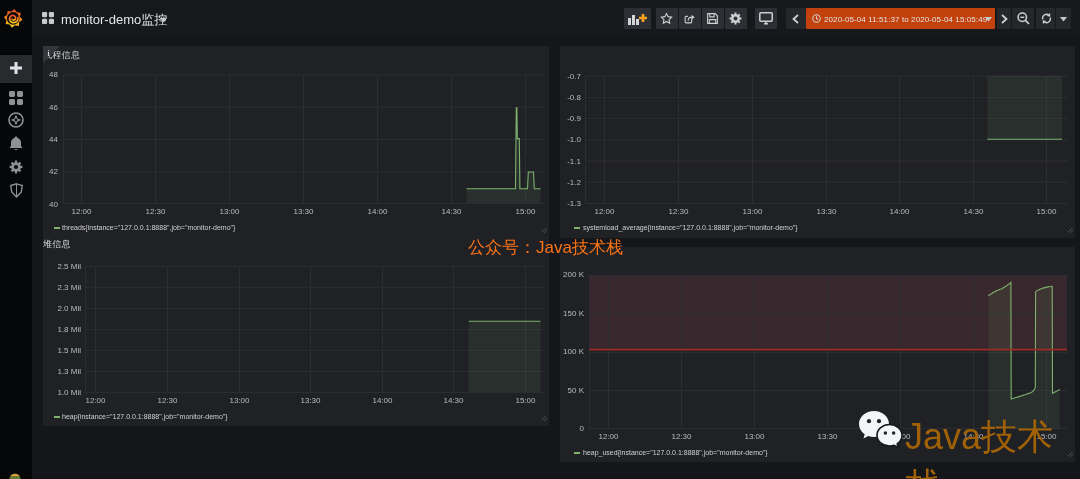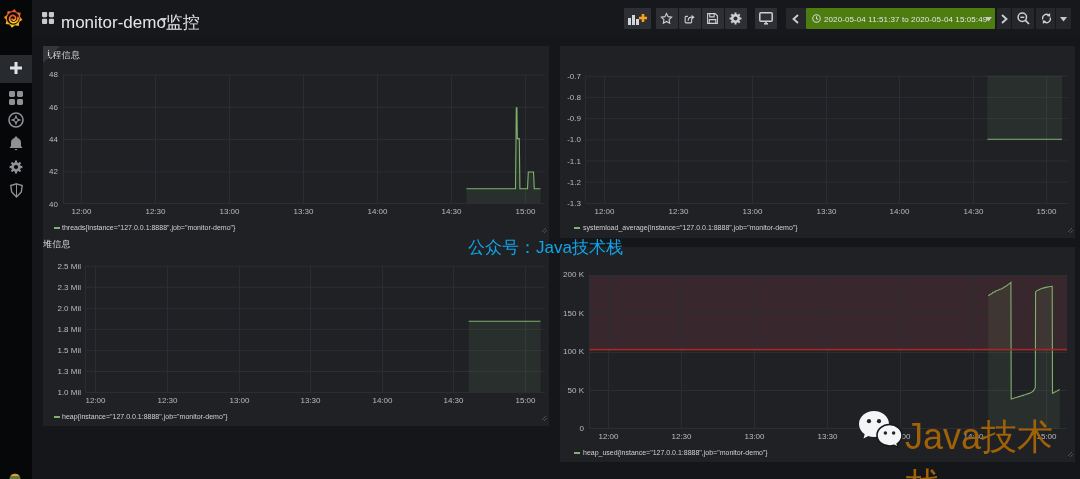--- a/index.html
+++ b/index.html
@@ -21,21 +21,21 @@
   <div class="abs" id="navbar">
 
     <svg style="left:10px;top:12px" width="12" height="12" viewBox="0 0 14 14">
         <g fill="#c7c9cc">
           <rect x="0" y="0" width="6" height="6" rx="1.2"></rect>
           <rect x="8" y="0" width="6" height="6" rx="1.2"></rect>
           <rect x="0" y="8" width="6" height="6" rx="1.2"></rect>
           <rect x="8" y="8" width="6" height="6" rx="1.2"></rect>
         </g>
       </svg>
-    <div class="abs" style="left:29px;top:11px;font-size:17px;color:#e4e5e6">monitor-demo监控</div>
+    <div class="abs" style="left:29px;top:11px;font-size:13px;color:#e4e5e6">monitor-demo监控</div>
     <svg style="left:127.5px;top:17.5px" width="7" height="4.5" viewBox="0 0 8 5">
         <path d="M0,0 L8,0 L4,5 Z" fill="#c7c9cc"></path>
       </svg>
 
     <div class="navbtn" style="left:592px;width:27px">
       <svg style="left:4px;top:5px" width="19" height="12" viewBox="0 0 19 12">
           <g fill="#d4d5d7">
             <rect x="0" y="5" width="3" height="7"></rect>
             <rect x="4" y="2" width="3" height="10"></rect>
             <rect x="8" y="6" width="3" height="6"></rect>
@@ -73,21 +73,21 @@
           <path d="M5,11.8 h4" stroke="#cfd0d2" stroke-width="1.5"></path>
           <path d="M7,9.2 v2.6" stroke="#cfd0d2" stroke-width="1.5"></path>
         </svg>
     </div>
 
     <div class="navbtn" style="left:754px;width:20px;background:#26272b">
       <svg style="left:6px;top:5.5px" width="7" height="10" viewBox="0 0 7 10">
           <path d="M6,1 L1.5,5 L6,9" fill="none" stroke="#cfd0d2" stroke-width="1.8"></path>
         </svg>
     </div>
-    <div class="navbtn" style="left:774px;width:189px;background:#4d7c0f">
+    <div class="navbtn" style="left:774px;width:189px;background:#c2410c">
       <svg style="left:6px;top:6px" width="9" height="9" viewBox="0 0 12 12">
           <circle cx="6" cy="6" r="5" fill="none" stroke="#d4d5d7" stroke-width="1.4"></circle>
           <path d="M6,3 L6,6.3 L8.2,7.4" fill="none" stroke="#d4d5d7" stroke-width="1.4"></path>
         </svg>
       <div class="abs" style="left:18px;top:6.5px;font-size:8px;color:#e3e4e5;letter-spacing:0.1px">2020-05-04 11:51:37 to 2020-05-04 15:05:49</div>
       <svg style="left:178.5px;top:9px" width="7" height="4.5" viewBox="0 0 8 5">
           <path d="M0,0 L8,0 L4,5 Z" fill="#c7c9cc"></path>
         </svg>
     </div>
     <div class="navbtn" style="left:965px;width:14px;background:#26272b">
@@ -294,21 +294,21 @@
       </g>
       <path id="hline" d="M428.3,48.7 L430,47.5 L432,46.6 L433,45.3 L435,44.9 L436,43.7 L438,43.3 L440,42.2 L442,41.7 L444,40.3 L446,39.2 L448,37.6 L450,36.3 L450.9,35.4 L451.2,152 L453,151.5 L455,150.8 L457,150.2 L459,149.6 L461,149 L463,148.4 L465,147.8 L467,147 L469,146.4 L471,145.6 L473,144.3 L475.3,140.7 L475.6,44.9 L477,43.6 L479,42.7 L481,41.8 L483,41.1 L485,40.6 L487,40.1 L489,39.7 L492.2,39.3 L492.5,146.3 L494,145.6 L496,144.6 L498,143.4 L499.7,142.6" fill="none" stroke="#7eb26d" stroke-width="1.1"></path>
       <path d="M428.3,48.7 L430,47.5 L432,46.6 L433,45.3 L435,44.9 L436,43.7 L438,43.3 L440,42.2 L442,41.7 L444,40.3 L446,39.2 L448,37.6 L450,36.3 L450.9,35.4 L451.2,152 L453,151.5 L455,150.8 L457,150.2 L459,149.6 L461,149 L463,148.4 L465,147.8 L467,147 L469,146.4 L471,145.6 L473,144.3 L475.3,140.7 L475.6,44.9 L477,43.6 L479,42.7 L481,41.8 L483,41.1 L485,40.6 L487,40.1 L489,39.7 L492.2,39.3 L492.5,146.3 L494,145.6 L496,144.6 L498,143.4 L499.7,142.6 L499.7,181.8 L428.3,181.8 Z" fill="rgba(126,178,109,0.10)"></path>
       <path d="M29.5,102.6 L507,102.6" stroke="#9e2b26" stroke-width="1.7" fill="none"></path>
       <path d="M508,209 l4,-4 M510,210 l3,-3" stroke="#4c4d52" stroke-width="1" fill="none"></path>
     </svg>
     <div class="legdash" style="left:13.5px;top:205px"></div>
     <div class="leg" style="left:23px;top:201.5px">heap_used{instance="127.0.0.1:8888",job="monitor-demo"}</div>
   </div>
 
-  <div class="abs" style="left:468px;top:236px;font-size:17px;color:#0ea5e9;z-index:5">公众号：Java技术栈</div>
+  <div class="abs" style="left:468px;top:236px;font-size:17px;color:#f97316;z-index:5">公众号：Java技术栈</div>
 
   <svg style="left:857px;top:409px;z-index:6" width="46" height="42" viewBox="0 0 46 42">
     <path d="M17,2 C8.7,2 2,7.8 2,15 C2,19.2 4.2,22.9 7.7,25.2 L6.5,29.5 L11.3,27 C13.1,27.6 15,28 17,28 C25.3,28 32,22.2 32,15 C32,7.8 25.3,2 17,2 Z" fill="#f4f5f6"></path>
     <circle cx="12" cy="12.2" r="2.1" fill="#23242a"></circle>
       <circle cx="22" cy="12.2" r="2.1" fill="#23242a"></circle>
     <path d="M32.5,15.5 C25.6,15.5 20,20.3 20,26.3 C20,32.3 25.6,37.1 32.5,37.1 C34.1,37.1 35.7,36.8 37.1,36.3 L41.2,38.4 L40.2,34.8 C43.1,32.8 45,29.7 45,26.3 C45,20.3 39.4,15.5 32.5,15.5 Z" fill="#f4f5f6" stroke="#17181b" stroke-width="1.6"></path>
     <circle cx="28.4" cy="24" r="1.75" fill="#23242a"></circle>
       <circle cx="36.6" cy="24" r="1.75" fill="#23242a"></circle>
   </svg>
   <div class="abs" style="left:905px;top:413px;font-size:36px;color:#a16207;z-index:6">Java技术栈</div>

